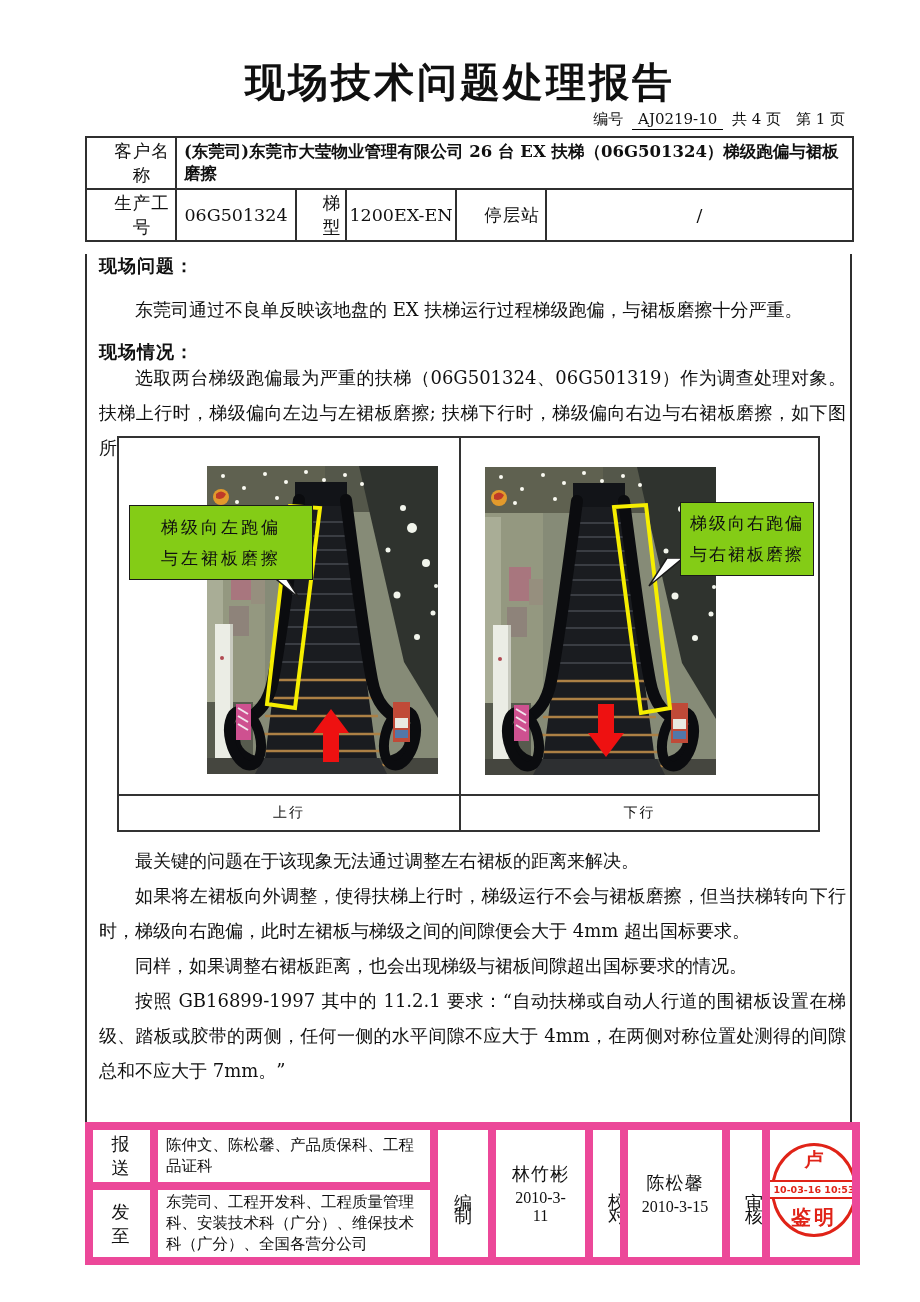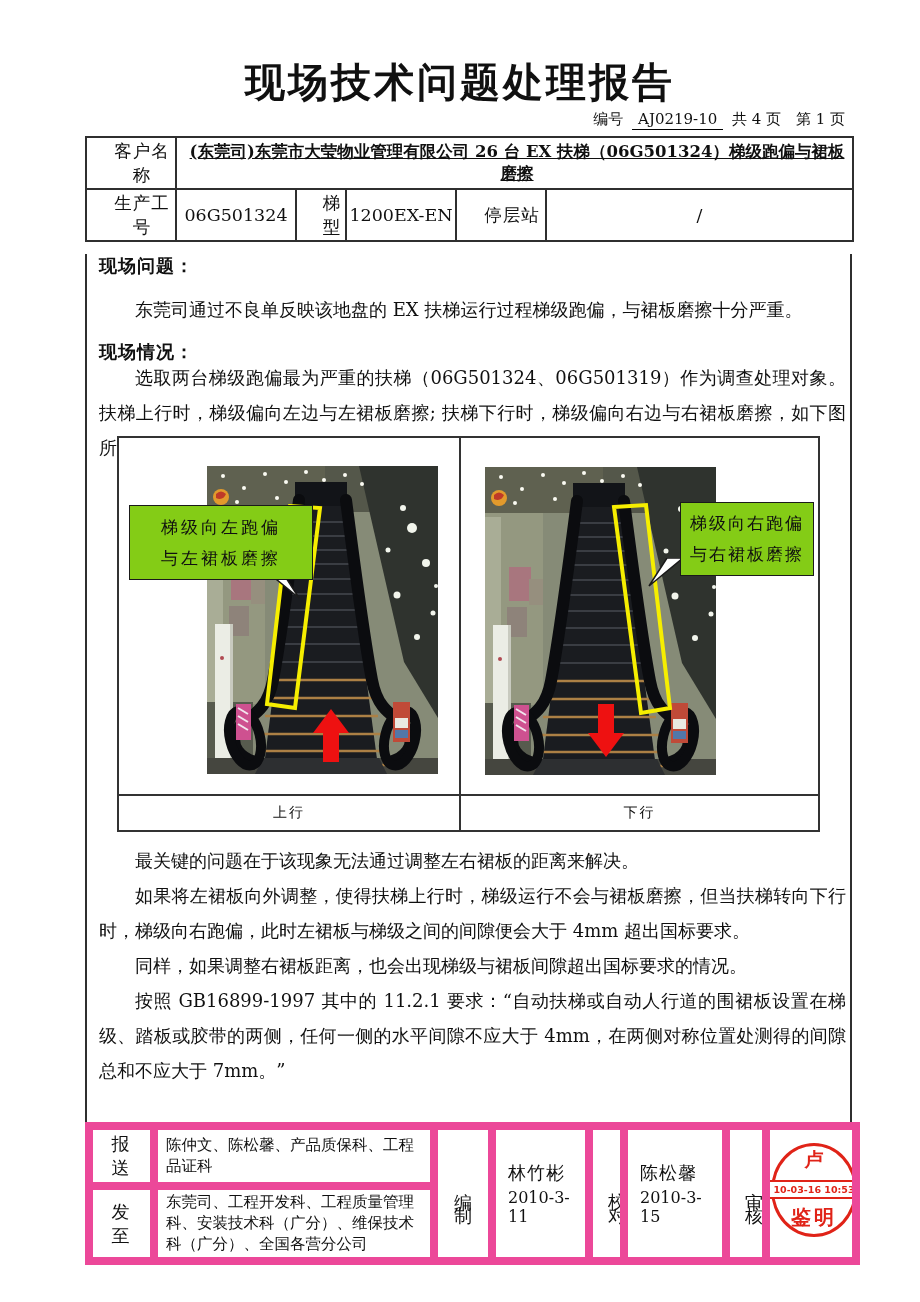--- a/index.html
+++ b/index.html
@@ -10,21 +10,21 @@
          font-size:40px;font-weight:bold;letter-spacing:3px;}
   .docline{position:absolute;top:110px;left:85px;width:760px;text-align:right;font-size:15px;}
   .docline .u{border-bottom:1.5px solid #000;padding:0 6px 1px 6px;margin:0 4px;}
   .docline .sp{margin-left:10px;}
   
   table{border-collapse:collapse;table-layout:fixed;}
   .htable{position:absolute;left:85px;top:136px;width:767px;}
   .htable td{border:2px solid #2f2f2f;font-size:17.5px;text-align:center;vertical-align:middle;
              padding:1px 2px;overflow:hidden;}
   .htable td.lbl{letter-spacing:1px;padding-left:24px;}
-  .htable td.left{text-align:center;padding-left:7px;text-decoration:underline;}
+  .htable td.left{text-align:left;padding-left:7px;}
   .htable td.bold{font-weight:bold;font-size:16.5px;}
   .htable td.small{font-size:16px;text-align:left;padding-left:5px;line-height:21px;}
   
   .bodybox{position:absolute;left:85px;top:254px;width:767px;height:868px;
            border-left:2px solid #2f2f2f;border-right:2px solid #2f2f2f;box-sizing:border-box;}
   .bh{position:absolute;font-size:18px;font-weight:bold;letter-spacing:1px;}
   .bp{position:absolute;font-size:18px;line-height:35px;text-indent:2em;text-align:justify;margin:0;}
   
   .fig{position:absolute;left:30px;top:182px;width:703px;height:396px;border:2px solid #333;
        box-sizing:border-box;display:grid;grid-template-columns:342px 1fr;grid-template-rows:356px 1fr;
@@ -40,21 +40,21 @@
            font-size:17px;line-height:31px;letter-spacing:3px;text-align:center;}
   .tail{position:absolute;z-index:2;}
   
   .ftable{position:absolute;left:85px;top:1122px;width:767px;}
   .ftable td{border:8px solid #ec4899;vertical-align:middle;padding:2px 12px;overflow:hidden;}
   .flbl{font-size:18px;text-align:center;letter-spacing:2px;}
   .fval{font-size:15.5px;line-height:21px;text-align:left;padding-left:8px !important;}
   .vlabel{writing-mode:vertical-lr;text-orientation:upright;letter-spacing:14px;
           font-size:18px;display:inline-block;}
   .vcell{text-align:center;}
-  .sigcell{}
+  .sigcell{text-align:center;font-family:Liberation Serif, serif;}
   .sig-name{font-size:18px;letter-spacing:1px;}
   .sig-date{font-size:16px;margin-top:3px;}
   
   .stampcell{position:relative;}
   .stamp{position:absolute;left:1px;top:13px;width:86px;height:94px;}
   .stamp-circle{position:absolute;left:0;top:0;right:0;bottom:0;border:3px solid #e02318;
                 border-radius:50%;}
   .stamp-top{position:absolute;top:4px;left:0;width:100%;text-align:center;color:#e02318;
              font-weight:bold;font-size:19px;}
   .stamp-date{position:absolute;top:37px;left:-4px;right:-4px;height:15px;background:#fff;

